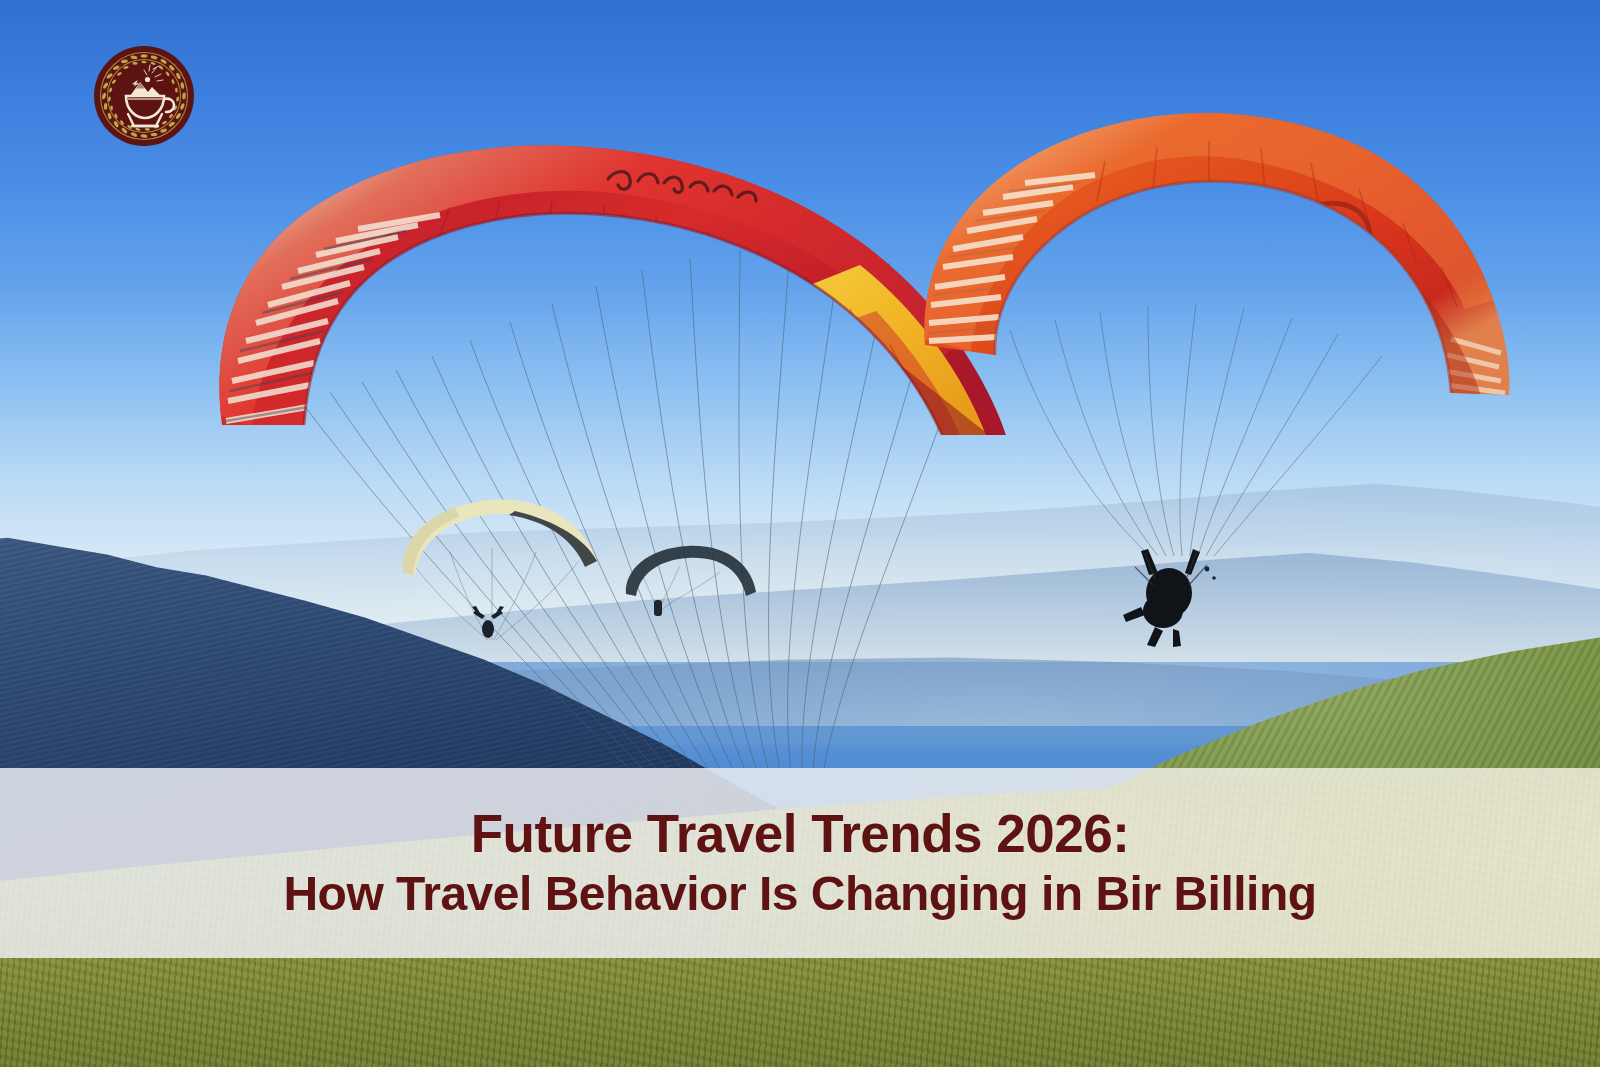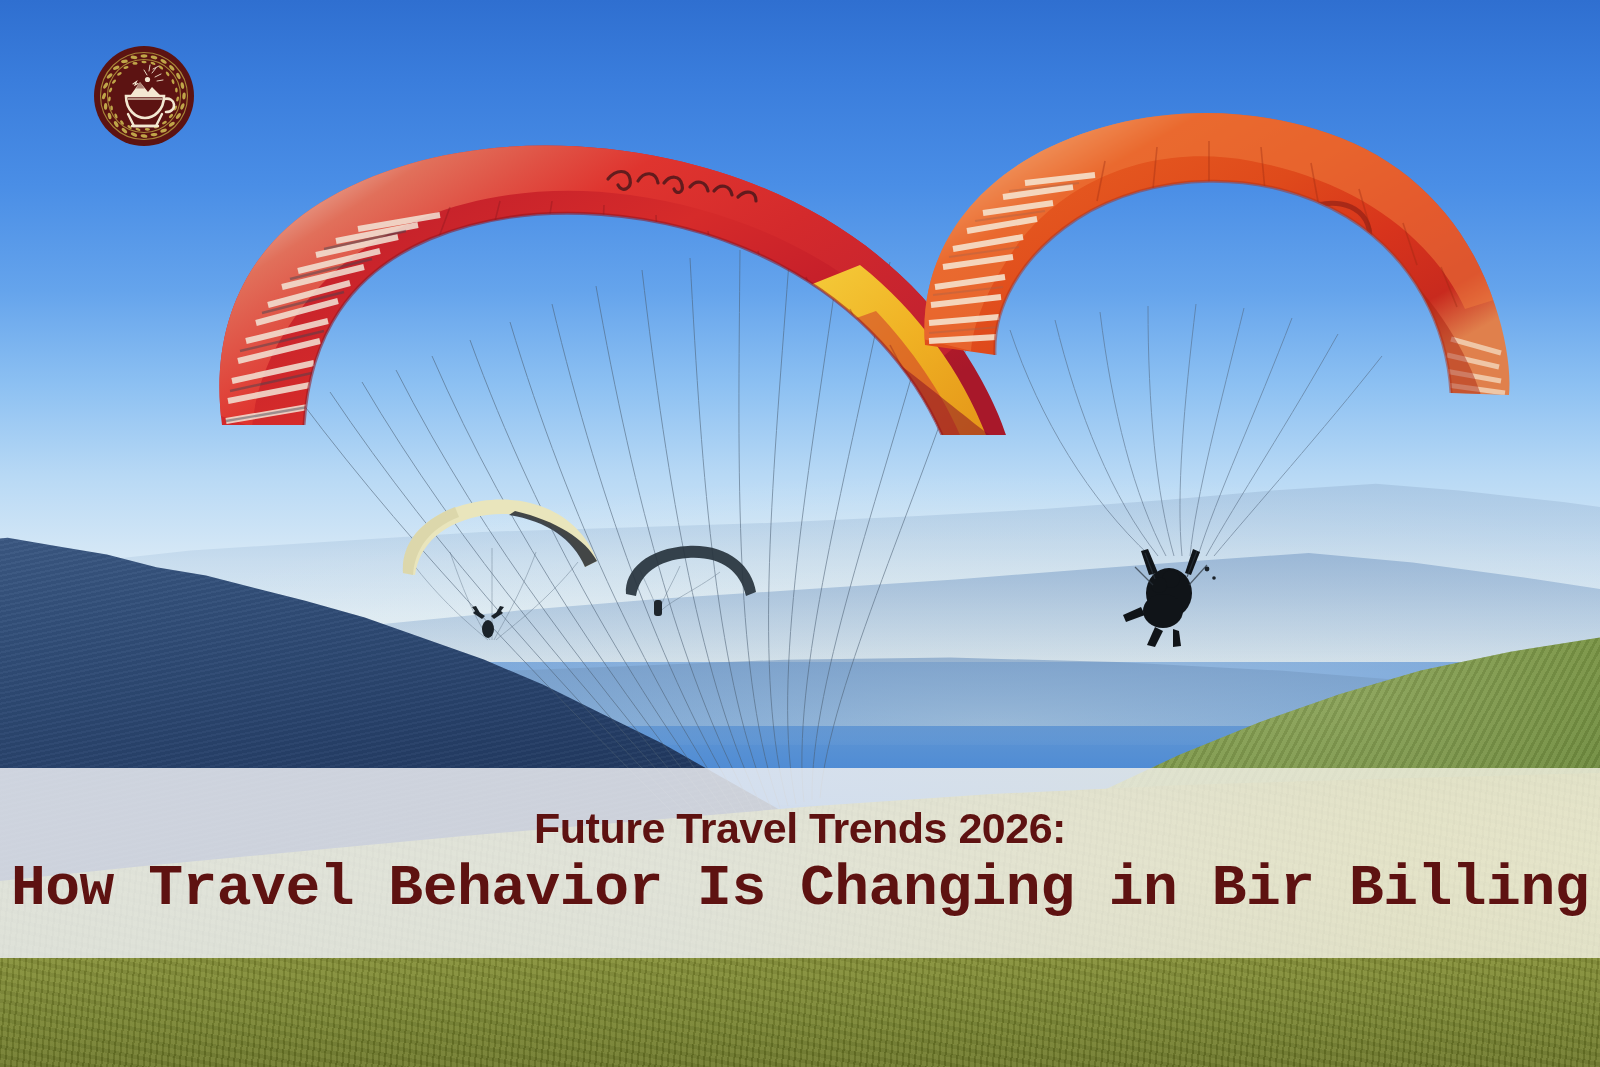--- a/index.html
+++ b/index.html
@@ -156,22 +156,22 @@
     align-items:center; justify-content:center;
   }
   .title-line {
     color:#5e1211;
     font-weight:bold;
     letter-spacing:-.5px;
     line-height:1.06;
     white-space:nowrap;
     text-shadow:0 1px 0 rgba(255,255,255,.22);
   }
-  .title-line.l1 { font-size:43px; }
-  .title-line.l2 { font-size:58px; margin-top:6px;font-family:Liberation Mono, monospace; }
+  .title-line.l1 { font-size:53px; }
+  .title-line.l2 { font-size:48px; margin-top:6px; }
 </style>
 </head>
 <body>
 
 <div id="stage">
 
   <div class="sky"></div>
   <div class="sky-glow"></div>
 
   <div class="haze ridge-far"></div>

